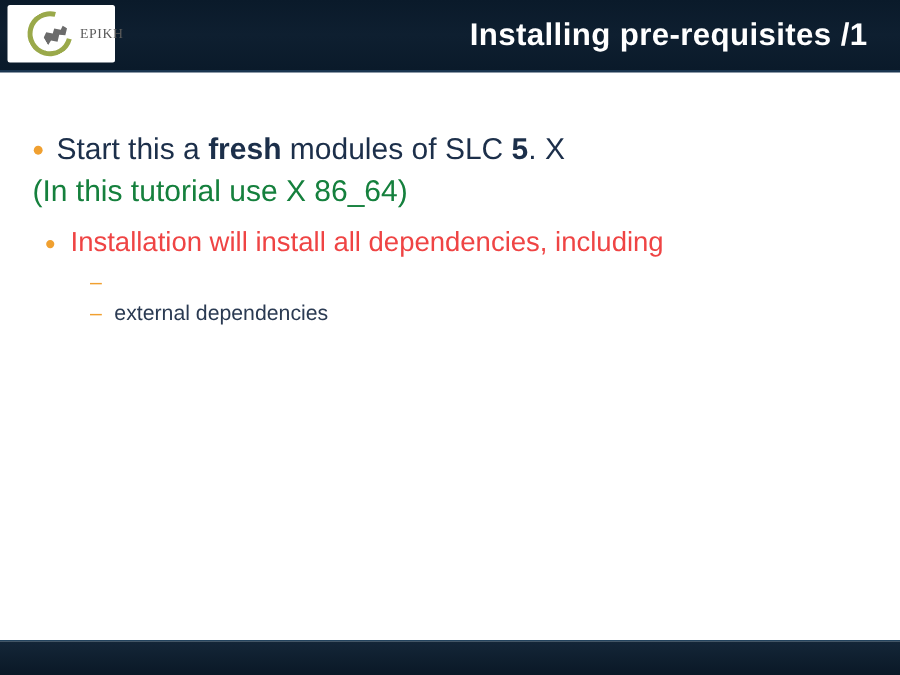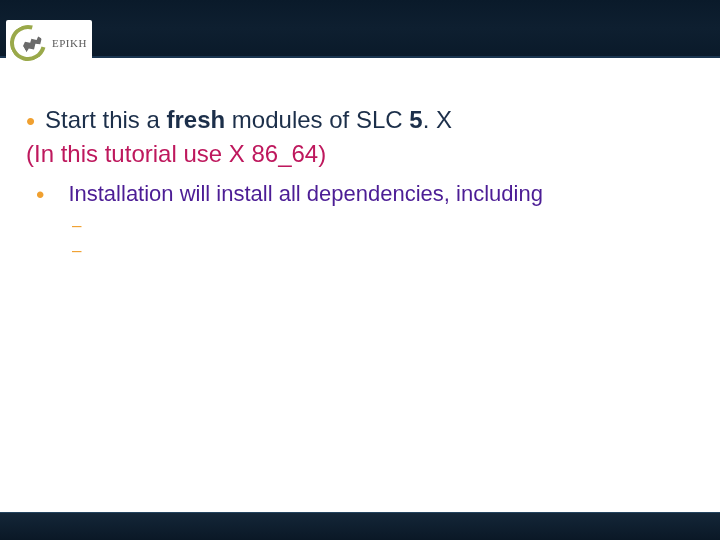--- a/index.html
+++ b/index.html
@@ -8,27 +8,27 @@
   .header {
     width: 720px; height: 58px;
     background: linear-gradient(to bottom, #0a1a2a 0%, #0e1f30 50%, #0a1a2a 100%);
     border-bottom: 2px solid #1a3550;
     position: relative;
     display: flex;
     align-items: center;
   }
   .logo {
     position: absolute;
-    left: 6px; top: 20px;
+    left: 6px; top: 4px;
     width: 86px; height: 46px;
     background: #fff;
     border-radius: 2px;
     display: flex;
     align-items: center;
-    padding: 4px;
+    padding: 16px;
   }
   .logo-ring {
     width: 36px; height: 36px;
     border: 4px solid #9aa94a;
     border-radius: 50%;
     border-right-color: transparent;
     transform: rotate(-30deg);
     position: relative;
     flex-shrink: 0;
   }
@@ -70,41 +70,41 @@
     color: #f0a030;
     font-size: 26px;
     margin-right: 10px;
     line-height: 1;
     position: relative;
     top: 2px;
   }
   .bullet-l1 .txt { color: #1c2f4a; }
   .paren {
     font-size: 24px;
-    color: #be185d;
+    color: #15803d;
     margin-left: 0;
     margin-bottom: 5px;
     line-height: 1.35;
   }
   .bullet-l1b {
     display: flex;
     align-items: baseline;
     font-size: 22px;
     line-height: 1.35;
     margin: 8px 0 6px 10px;
   }
   .bullet-l1b .dot {
     color: #f0a030;
     font-size: 24px;
     margin-right: 12px;
     line-height: 1;
     position: relative;
     top: 2px;
   }
-  .bullet-l1b .txt { color: #4c1d95; margin-left: 12px; }
+  .bullet-l1b .txt { color: #ef4444; }
   .bullet-l2 {
     display: flex;
     align-items: baseline;
     font-size: 17px;
     line-height: 1.45;
     margin-left: 46px;
     color: #2a3a52;
   }
   .bullet-l2 .dash {
     color: #f0a030;
@@ -125,20 +125,21 @@
 
 <div class="slide">
 
   <div class="header">
     <div class="logo">
       <div class="logo-ring">
         <div class="logo-map"></div>
       </div>
       <span class="logo-text">EPIKH</span>
     </div>
+    <div class="title">Installing pre-requisites /1</div>
   </div>
 
   <div class="body">
 
     <div class="bullet-l1">
       <span class="dot">•</span>
       <span class="txt">
         <span>Start this a </span><b>fresh</b><span> modules of SLC </span><b>5</b><span>. X</span>
       </span>
     </div>
@@ -147,19 +148,20 @@
     <div class="bullet-l1b">
       <span class="dot">•</span>
       <span class="txt">Installation will install all dependencies, including</span>
     </div>
 
     <div class="bullet-l2">
       <span class="dash">–</span>
     </div>
     <div class="bullet-l2">
       <span class="dash">–</span>
+      <span>external dependencies</span>
     </div>
 
   </div>
 
   <div class="footer"></div>
 
 </div>
 
 </body></html>

